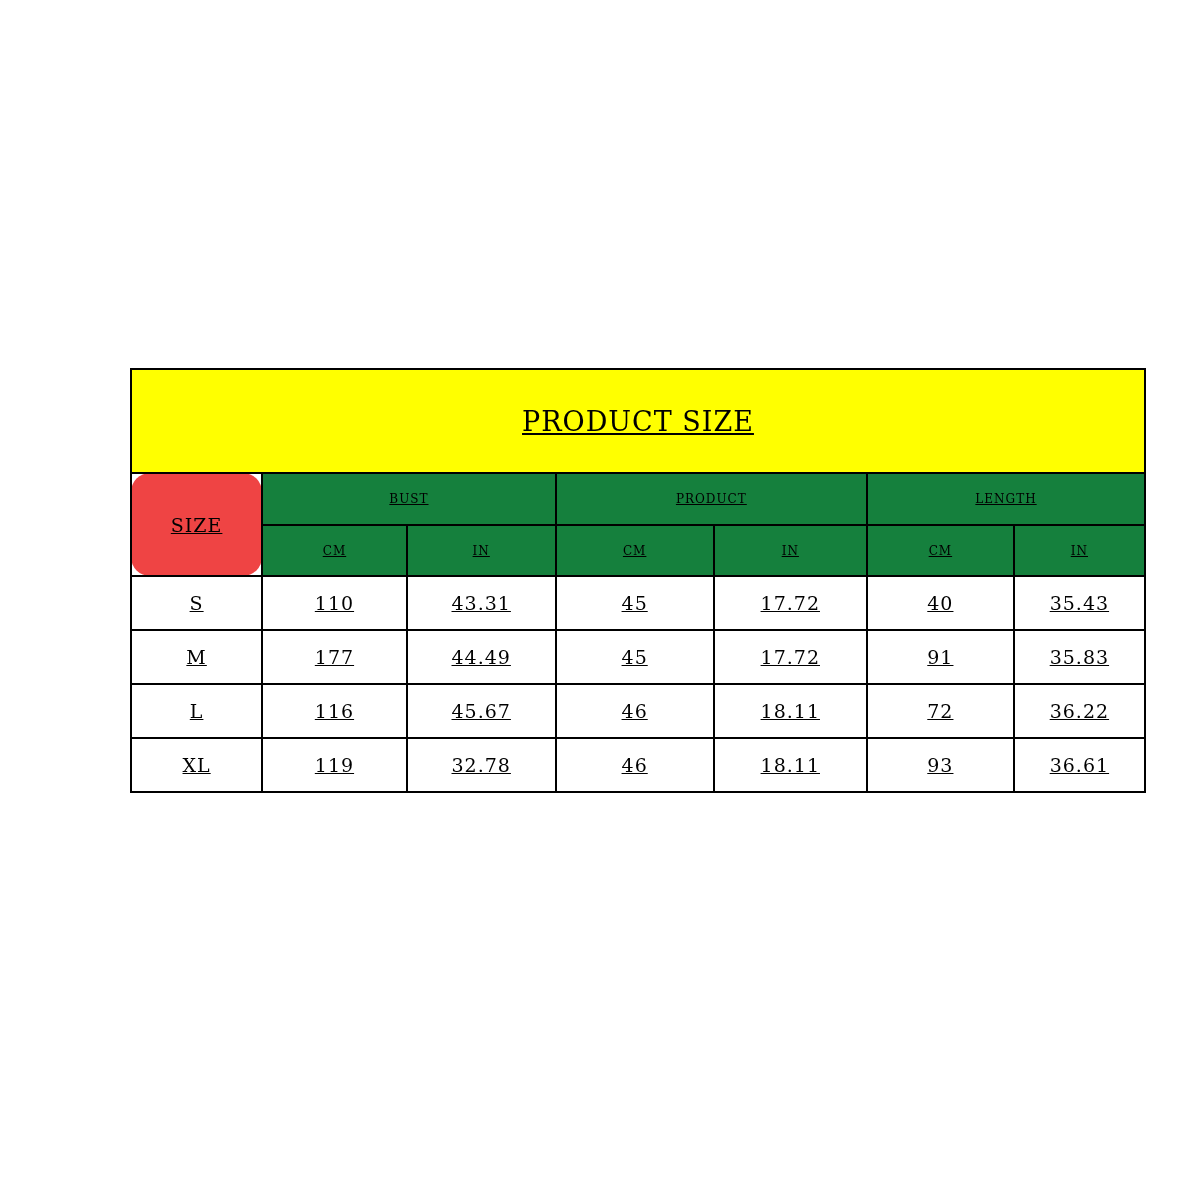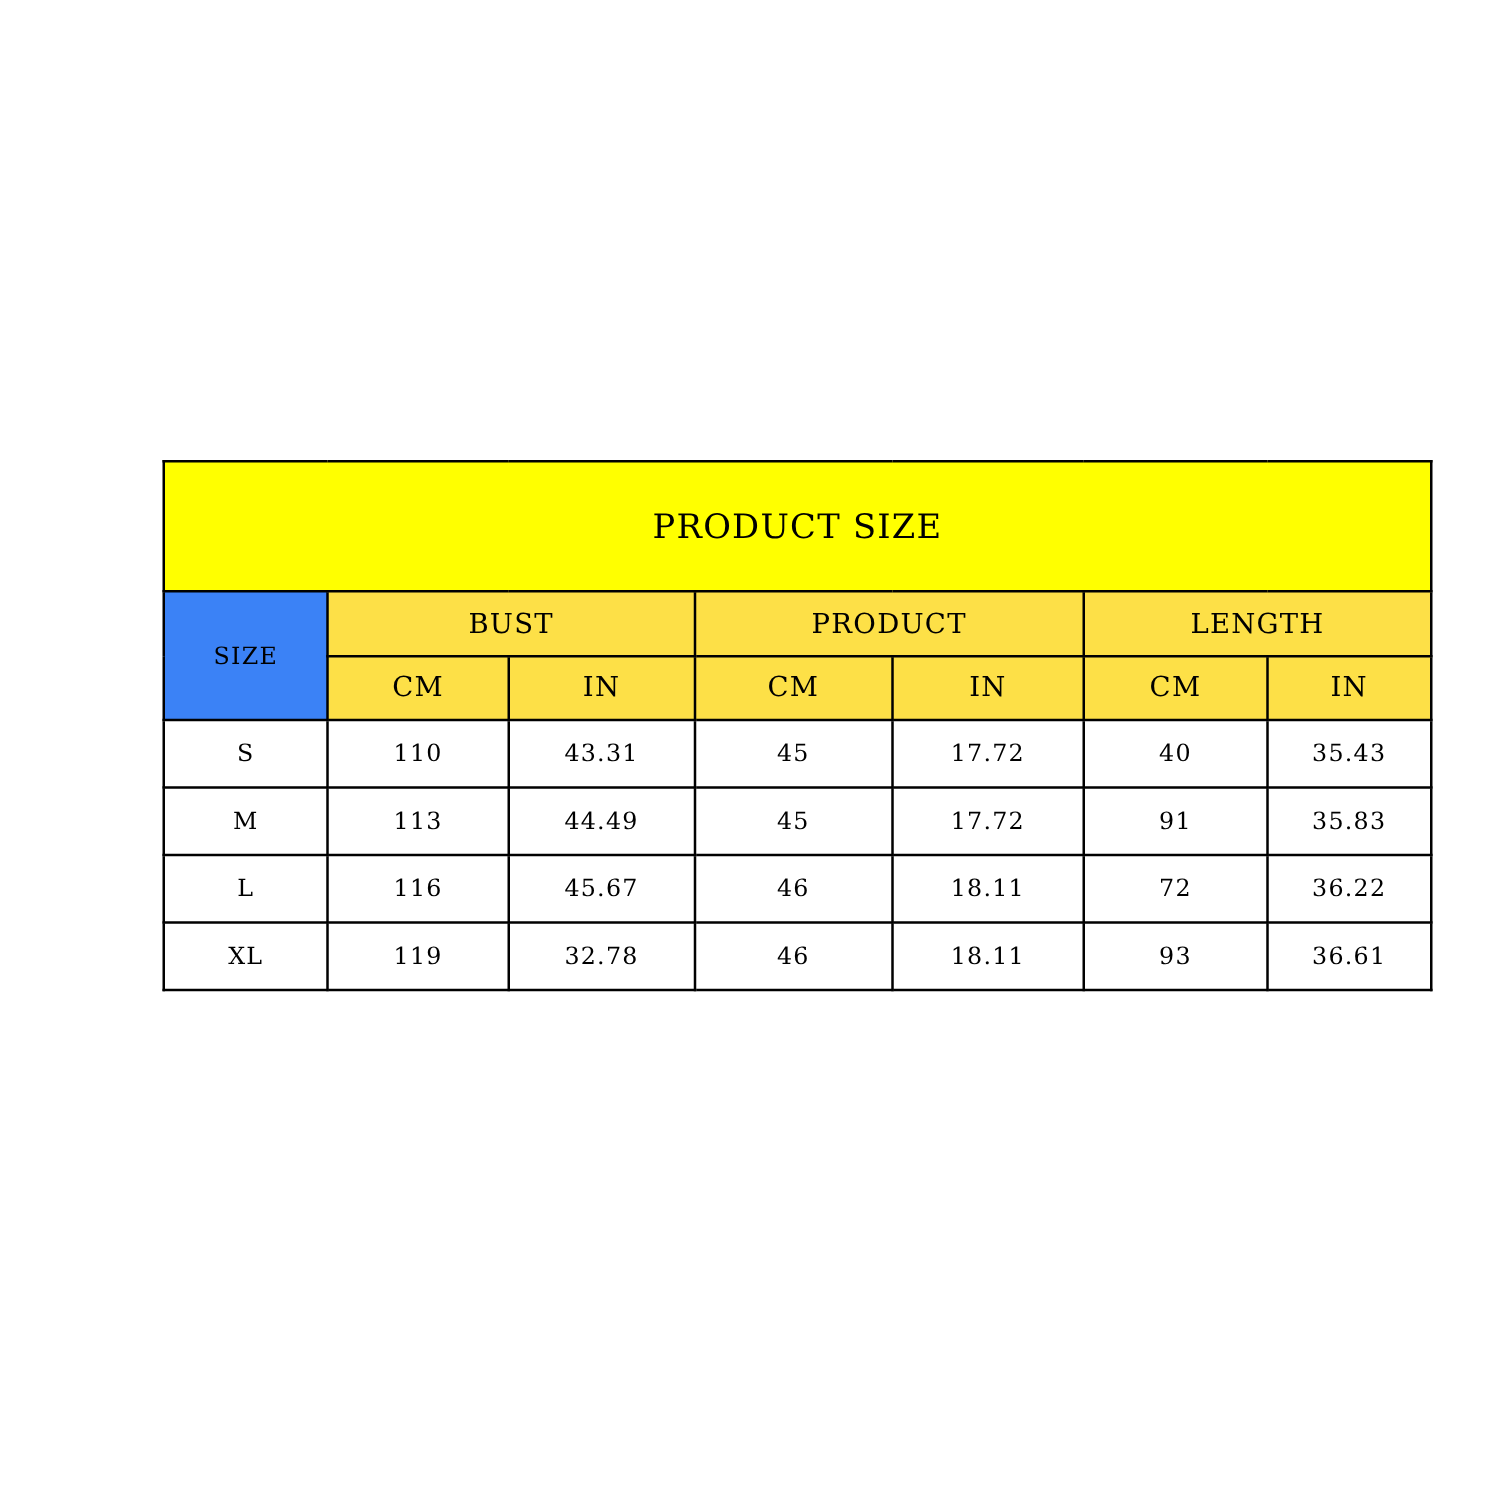--- a/index.html
+++ b/index.html
@@ -11,20 +11,21 @@
     overflow: hidden;
   }
   body {
     font-family: "DejaVu Serif", serif;
   }
   #size-chart-wrap {
     position: absolute;
     left: 130px;
     top: 368px;
     width: 1016px;
+    text-decoration: underline;
   }
   table.size-chart {
     border-collapse: collapse;
     width: 100%;
     table-layout: fixed;
   }
   table.size-chart td, table.size-chart th {
     border: 2px solid #000000;
     text-align: center;
     vertical-align: middle;
@@ -32,28 +33,29 @@
     color: #000000;
     letter-spacing: 1px;
   }
   .title-cell {
     background: #ffff00;
     height: 100px;
     font-size: 27px;
     letter-spacing: 2px;
   }
   .hdr {
-    background: #fde047;
-    font-size: 22px;
+    background: #15803d;
+    font-size: 12px;
     letter-spacing: 1px;
   }
   .hdr-size {
-    background: #3b82f6;
+    background: #ef4444;
     font-size: 19px;
     letter-spacing: 1px;
+    border-radius: 19px;
   }
   .hdr-group {
     height: 52px;
   }
   .hdr-unit {
     height: 51px;
     border-radius: 23px;
   }
   .data-row td {
     height: 50px;
@@ -106,21 +108,21 @@
         <td>S</td>
         <td>110</td>
         <td>43.31</td>
         <td>45</td>
         <td>17.72</td>
         <td>40</td>
         <td>35.43</td>
       </tr>
       <tr class="data-row">
         <td>M</td>
-        <td>113</td>
+        <td>177</td>
         <td>44.49</td>
         <td>45</td>
         <td>17.72</td>
         <td>91</td>
         <td>35.83</td>
       </tr>
       <tr class="data-row">
         <td>L</td>
         <td>116</td>
         <td>45.67</td>

